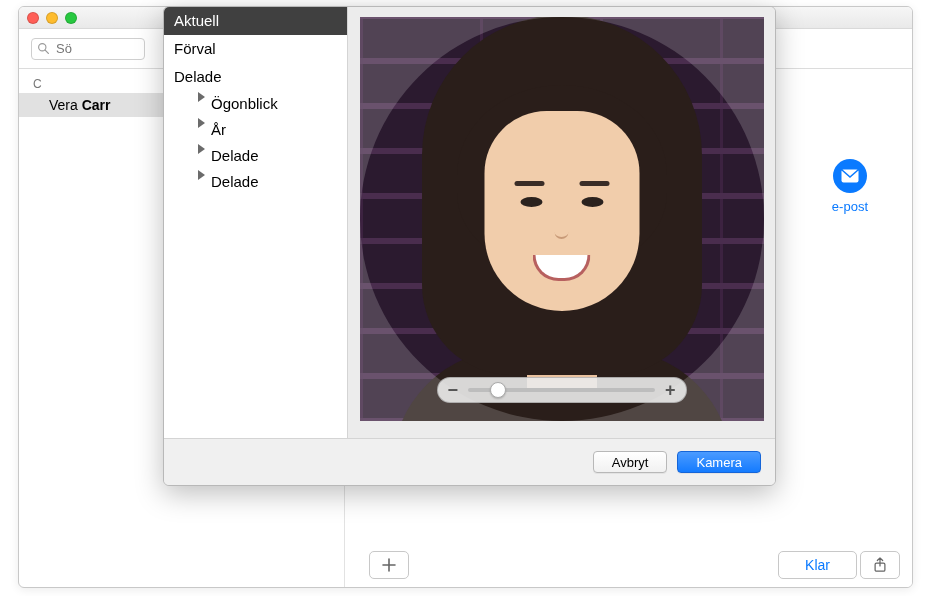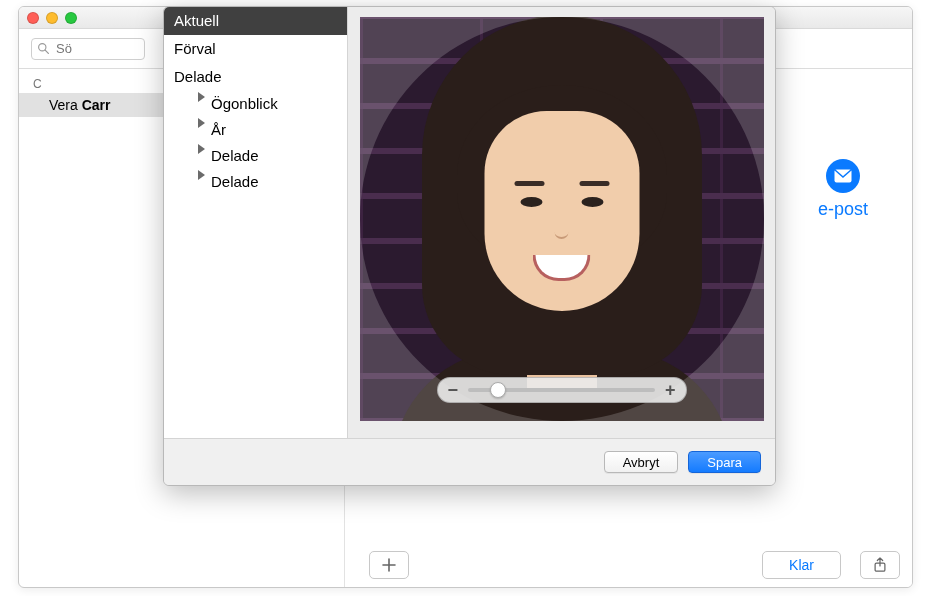--- a/index.html
+++ b/index.html
@@ -90,21 +90,21 @@
       background: #fff;
     }
     .epost-btn {
       position: absolute;
       right: 44px; top: 90px;
       display: flex;
       flex-direction: column;
       align-items: center;
       gap: 6px;
       color: #0a7aff;
-      font-size: 18px;
+      font-size: 13px;
     }
     .epost-circle {
       width: 34px; height: 34px;
       border-radius: 50%;
       background: #0a7aff;
       display: flex;
       align-items: center;
       justify-content: center;
       color: #fff;
     }
@@ -119,21 +119,21 @@
       width: 40px; height: 28px;
       border: 1px solid #c8c8c8;
       border-radius: 5px;
       background: #fff;
       font-size: 18px;
       color: #666;
       display: flex;
       align-items: center;
       justify-content: center;
     }
-    .right-btns { display: flex; gap: 19px; }
+    .right-btns { display: flex; gap: 3px; }
     .klar-btn {
       height: 28px; padding: 0 26px;
       border: 1px solid #c8c8c8;
       border-radius: 5px;
       background: #fff;
       color: #0a7aff;
       font-size: 14px;
     }
     .share-btn {
       width: 40px; height: 28px;
@@ -451,15 +451,15 @@
           <div class="ztrack">
             <div class="zknob"></div>
           </div>
           <span class="zplus">+</span>
         </div>
       </div>
     </div>
   </div>
   <div class="popover-footer">
     <button class="btn">Avbryt</button>
-    <button class="btn primary">Spara</button>
+    <button class="btn primary">Kamera</button>
   </div>
 </div>
 
 </body></html>

